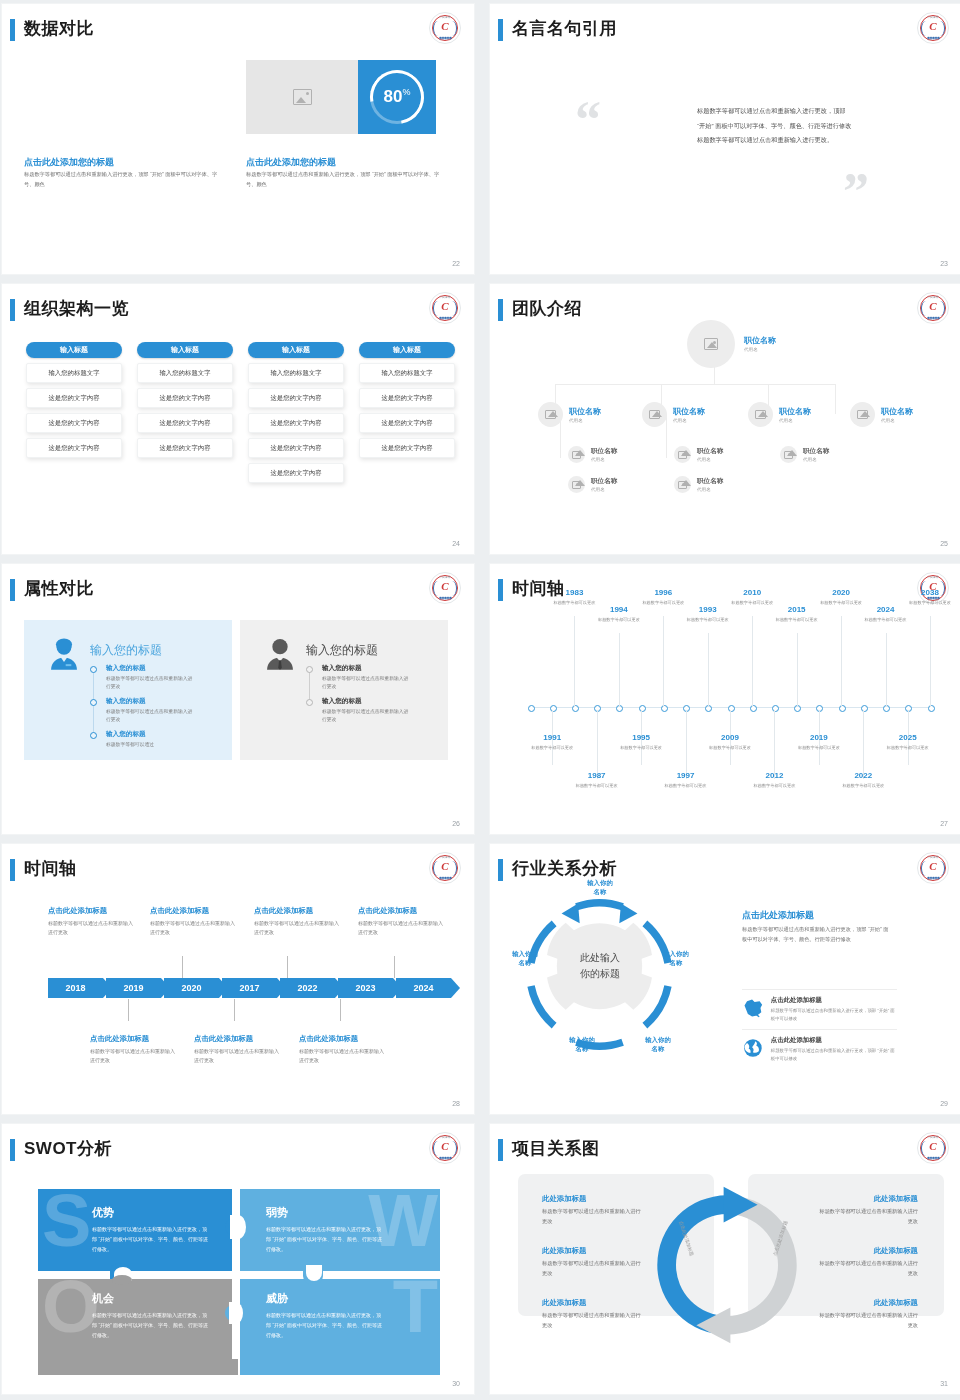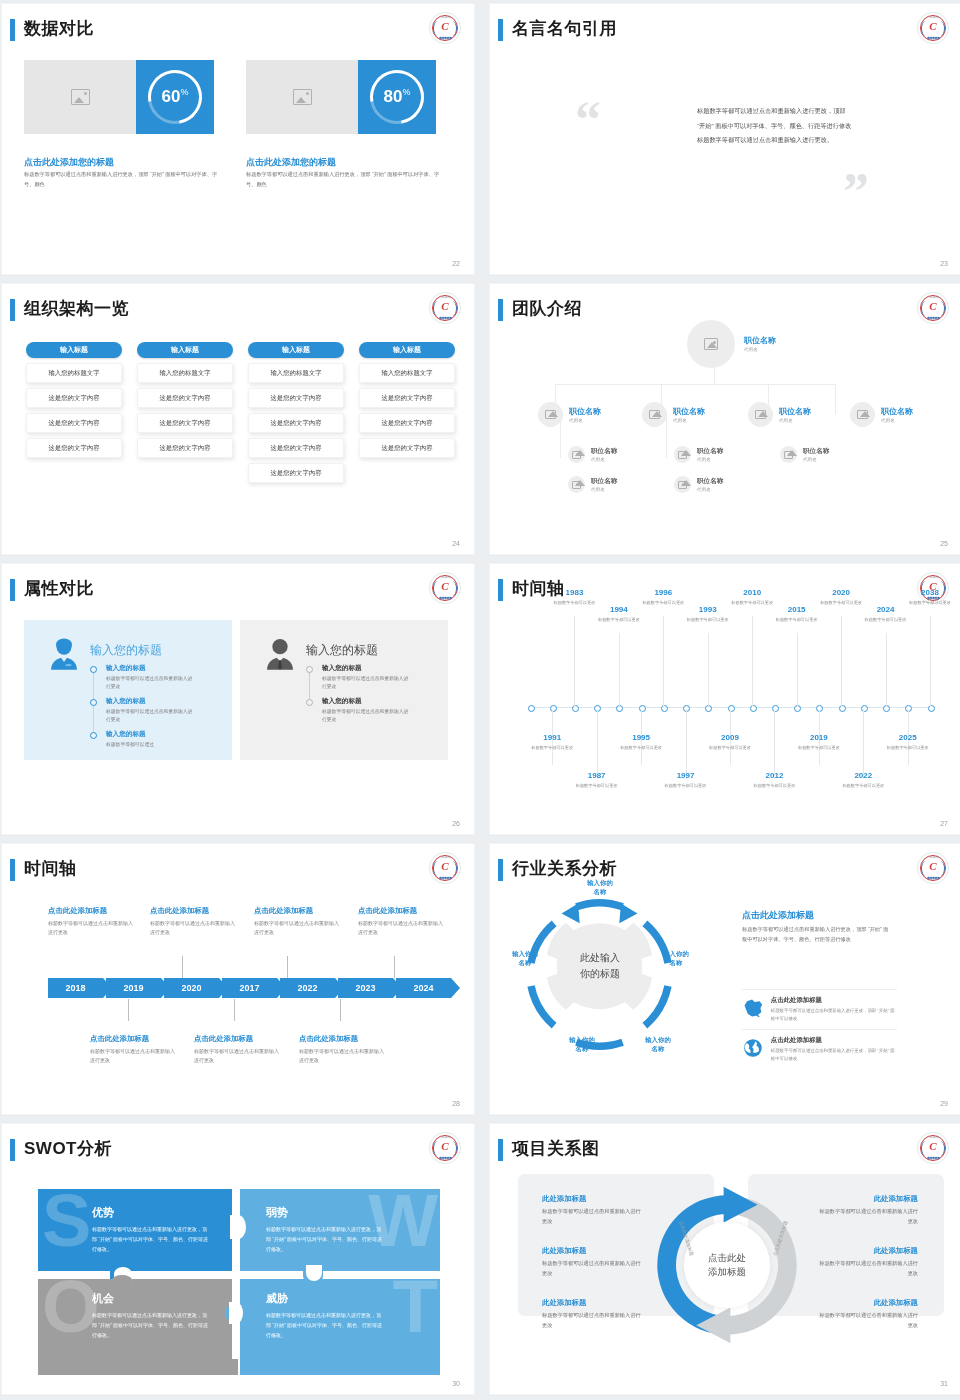--- a/index.html
+++ b/index.html
@@ -135,32 +135,20 @@
     <div class="stitle">数据对比</div>
     <div class="logo">
       <div class="ring"></div>
         <div class="lf"></div>
         <div class="rf"></div>
       <div class="tp">中国体育</div>
       <div class="mk">C</div>
       <div class="rings">◉◉◉◉◉</div>
     </div>
 
-    <div class="cmpcard" style="left:22px;">
-      <div class="ph">
-          <div class="picicon"></div>
-        </div>
-      <div class="pc">
-        <div class="donut">
-          <div class="track"></div>
-            <div class="arc"></div>
-          <div class="val"><span>60</span><sup>%</sup></div>
-        </div>
-      </div>
-    </div>
     <div class="cmph" style="left:22px;top:152px;">点击此处添加您的标题</div>
     <div class="cmpb" style="left:22px;top:166px;">标题数字等都可以通过点击和重新输入进行更改，顶部 “开始” 面板中可以对字体、字号、颜色</div>
 
     <div class="cmpcard" style="left:244px;justify-content:center;">
       <div class="ph">
           <div class="picicon"></div>
         </div>
       <div class="pc">
         <div class="donut">
           <div class="track"></div>
@@ -738,25 +726,19 @@
       <h5>此处添加标题</h5>
       <p>标题数字等都可以通过点击和重新输入进行更改</p>
     </div>
 
     <svg width="170" height="170" viewBox="0 0 200 200" style="position:absolute;left:152px;top:56px;">
       <path d="M100 18 A82 82 0 0 1 100 182 L100 160 A60 60 0 0 0 100 40 Z" fill="#cfd2d4"></path>
       <path d="M100 182 A82 82 0 0 1 100 18 L100 40 A60 60 0 0 0 100 160 Z" fill="#2a8fd4"></path>
       <polygon points="96,8 96,50 136,29" fill="#2a8fd4"></polygon>
       <polygon points="104,192 104,150 64,171" fill="#cfd2d4"></polygon>
     </svg>
-    <div class="cycctr" style="left:194px;top:98px;width:86px;height:86px;">
-      <div>
-        <div>点击此处</div>
-        <div>添加标题</div>
-      </div>
-    </div>
     <div class="curvelbl" style="left:178px;top:112px;transform:rotate(72deg);">点击此处添加标题</div>
     <div class="curvelbl" style="left:272px;top:112px;transform:rotate(-72deg);">点击此处添加标题</div>
 
     <div class="pgno">31</div>
   </div>
 
 </div>
 
 </body></html>

